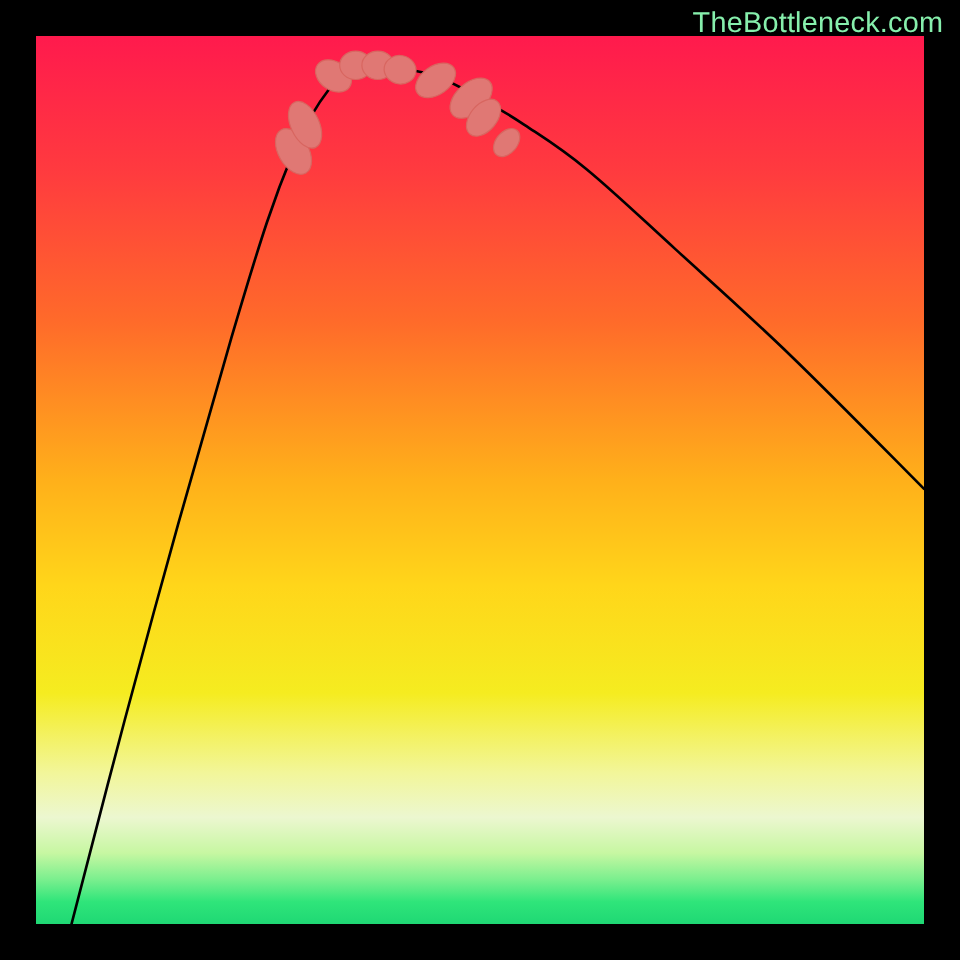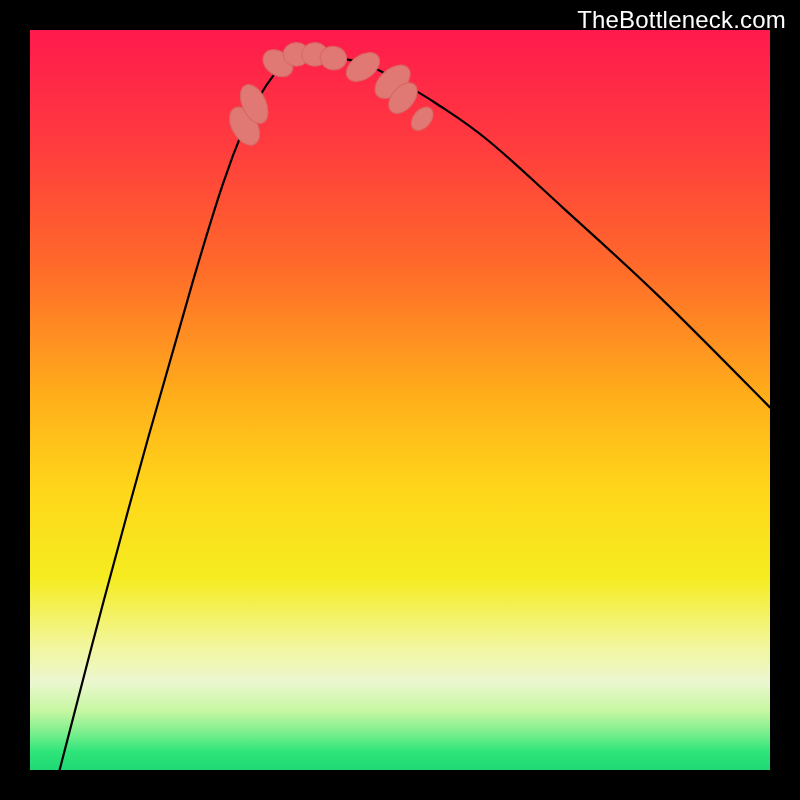--- a/index.html
+++ b/index.html
@@ -14,21 +14,21 @@
   .frame {
     position: relative;
     width: 800px;
     height: 800px;
     background: #000;
   }
   .watermark {
     position: absolute;
     top: 6px;
     right: 14px;
-    color: #ffffff;
+    color: #86efac;
     font-size: 24px;
     font-weight: 400;
     letter-spacing: 0.2px;
     user-select: none;
     z-index: 4;
   }
   .plot-area {
     position: absolute;
     left: 30px;
     top: 30px;

